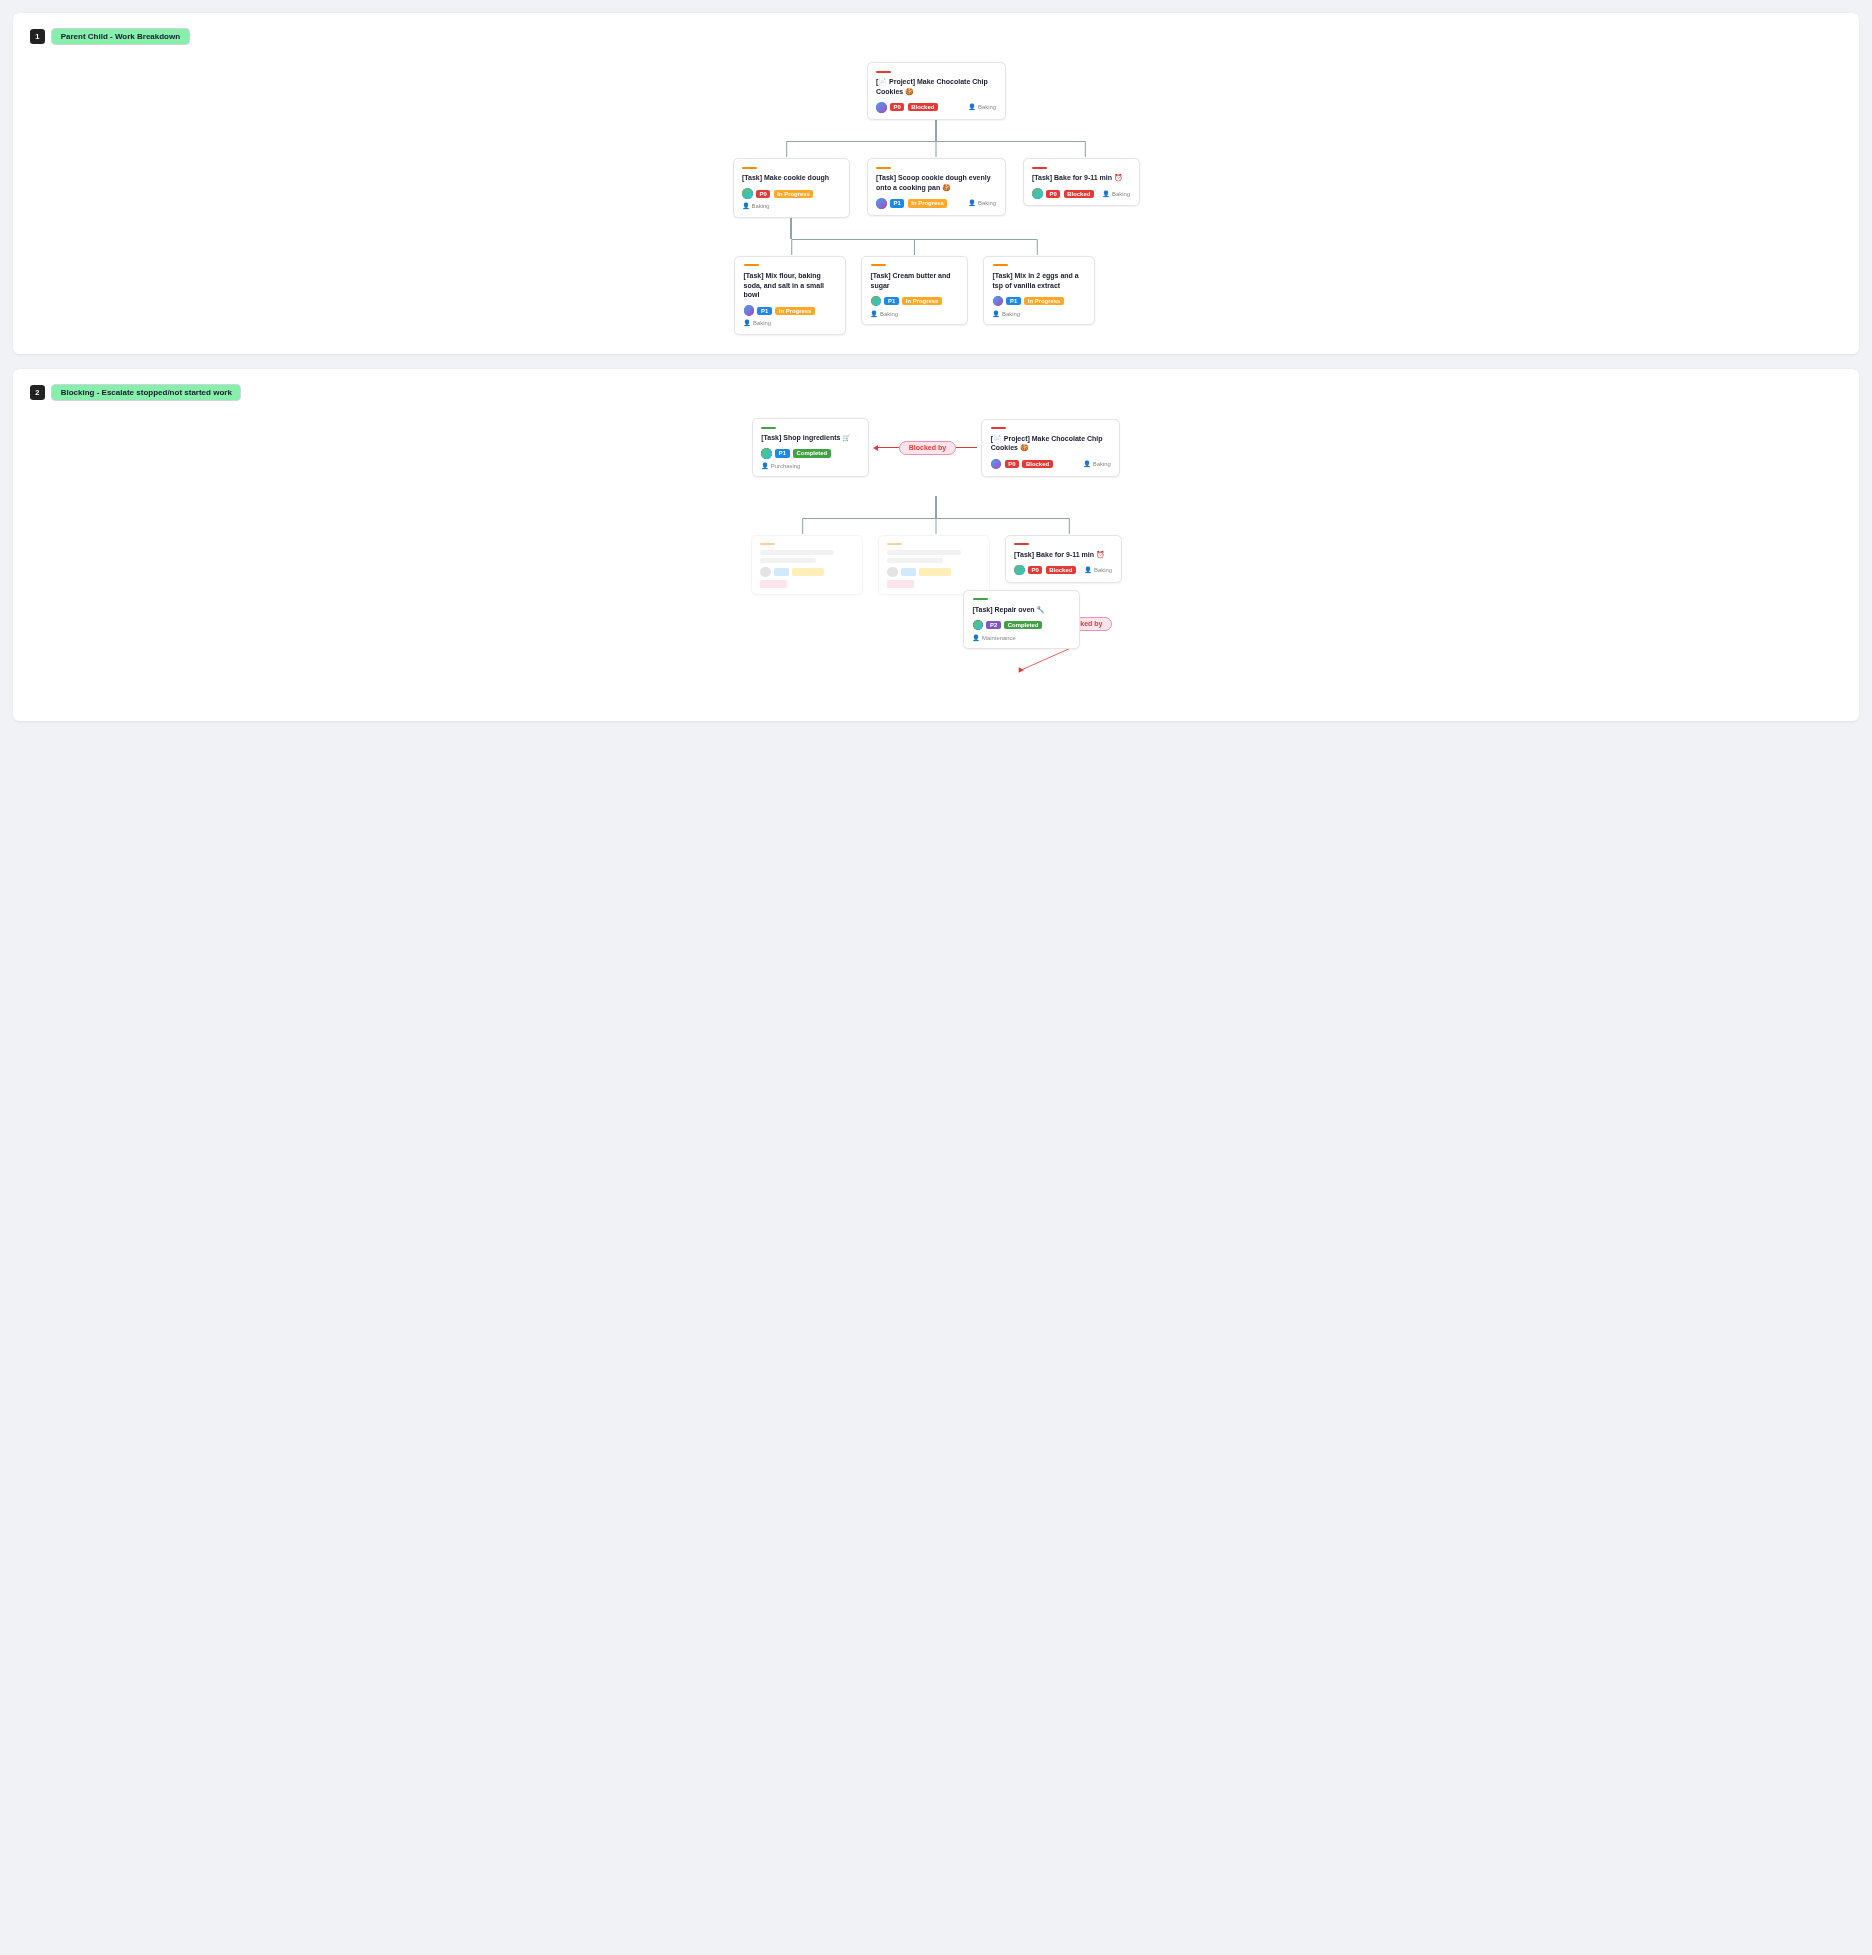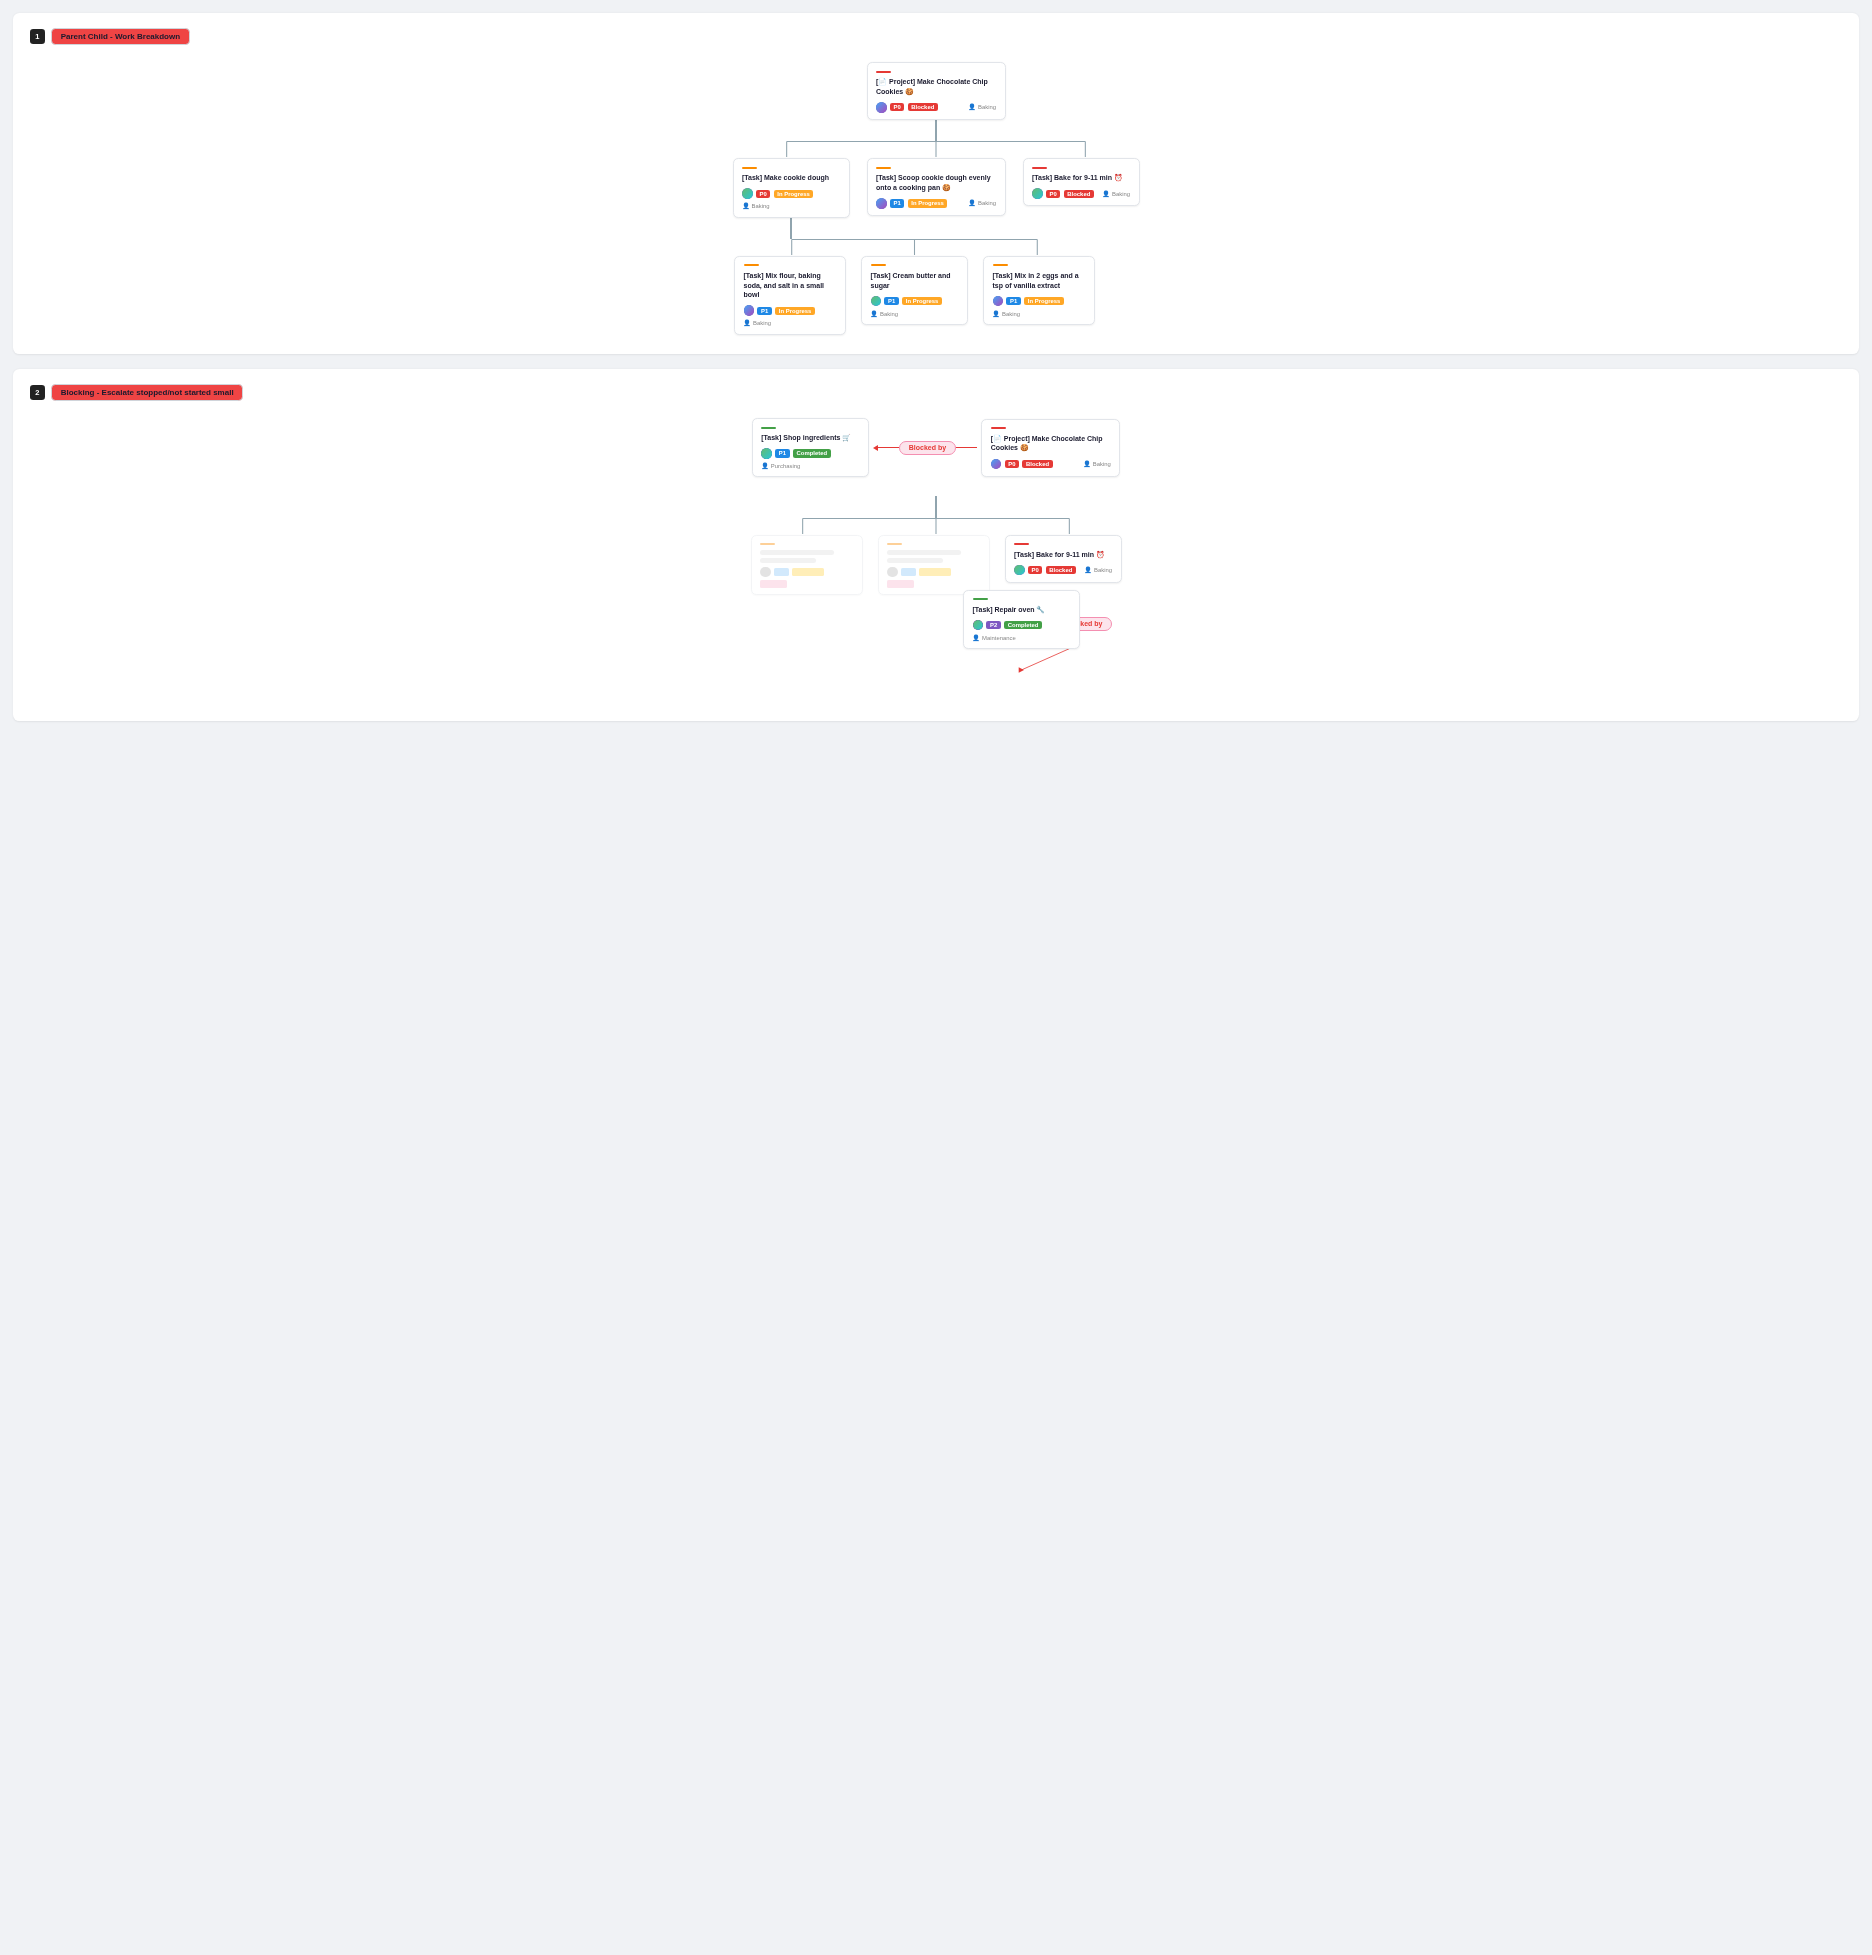--- a/index.html
+++ b/index.html
@@ -35,21 +35,21 @@
       height: 15px;
       display: flex;
       align-items: center;
       justify-content: center;
       font-weight: 700;
       font-size: 7.5px;
       flex-shrink: 0;
     }
 
     .section-title {
-      background: #ef4444;
+      background: #86efac;
       border: 0.8px solid #d0d4da;
       border-radius: 4.3px;
       padding: 3.2px 8.5px;
       font-size: 8px;
       font-weight: 600;
       color: #1a1a2e;
     }
 
     
     .card {
@@ -367,21 +367,21 @@
           </div>
         </div>
       </div>
     </div>
   </div>
 </div>
 
 <div class="section">
   <div class="section-header">
     <div class="section-num">2</div>
-    <div class="section-title">Blocking - Escalate stopped/not started small</div>
+    <div class="section-title">Blocking - Escalate stopped/not started work</div>
   </div>
 
   <div style="display:flex; align-items:center; justify-content:center; gap:0; margin-bottom:19px;">
 
     <div class="card" style="width:117px;">
       <div class="card-accent accent-green"></div>
       <div class="card-title">[Task] Shop ingredients 🛒</div>
       <div class="card-footer">
         <div class="avatar blue">
             <div class="avatar-img2"></div>

